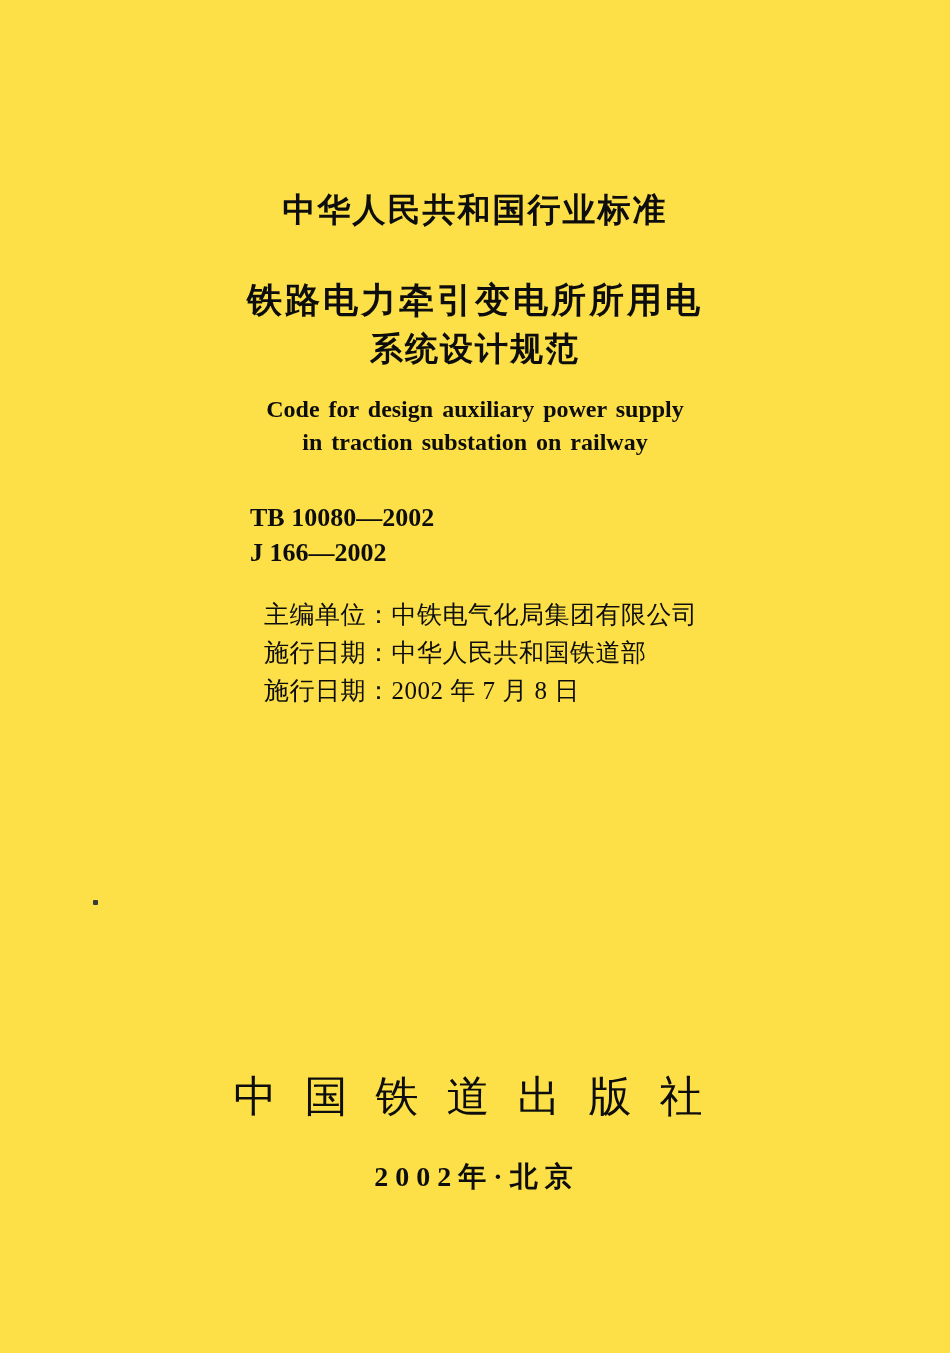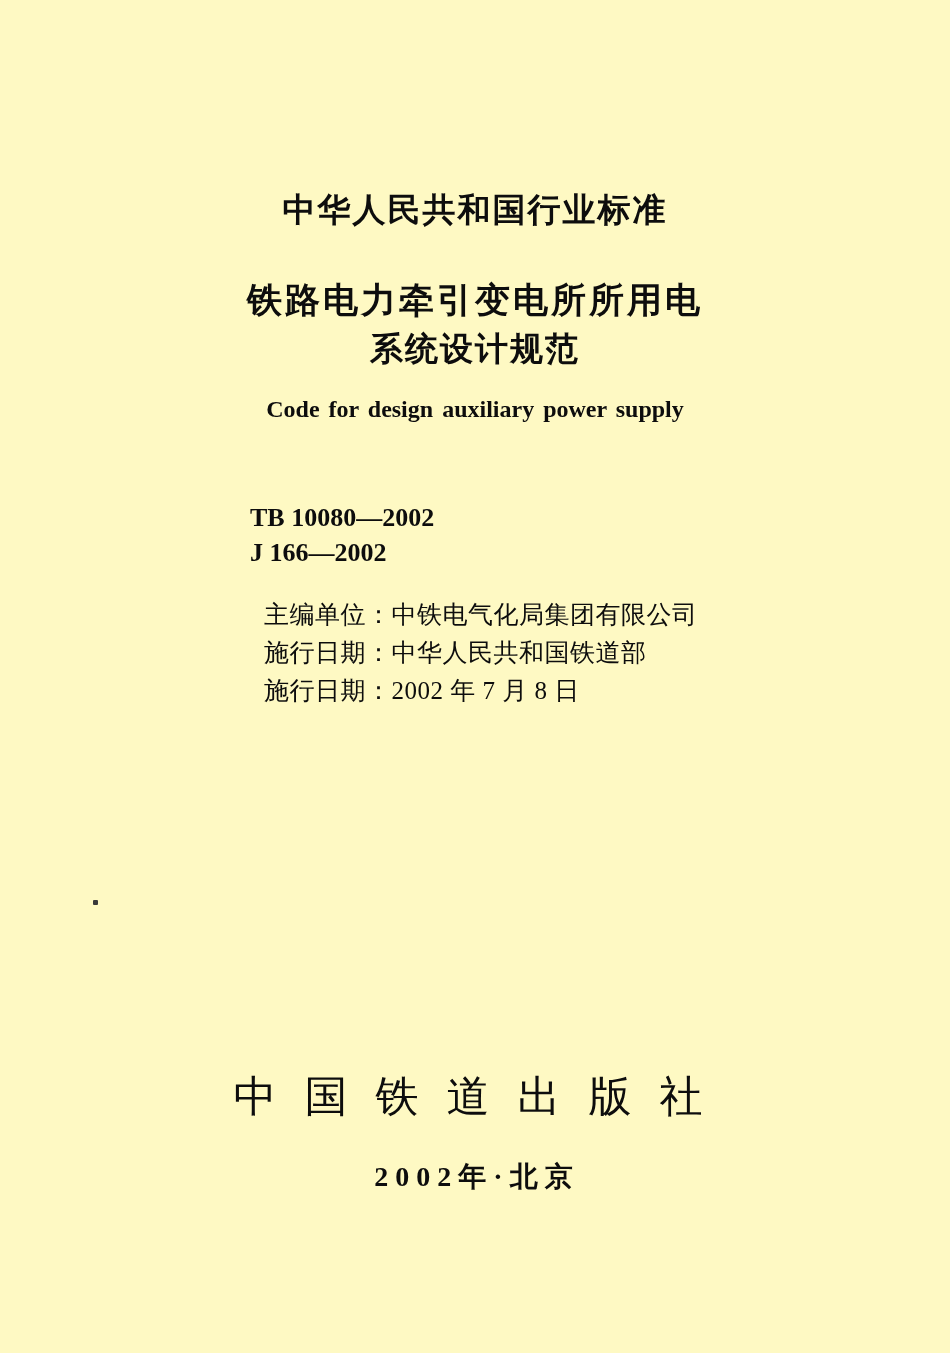--- a/index.html
+++ b/index.html
@@ -4,21 +4,21 @@
 <style>
   html, body {
     margin: 0;
     padding: 0;
     background: #ffffff;
   }
   .page {
     position: relative;
     width: 950px;
     height: 1353px;
-    background: #fef9c3;
+    background: #fde047;
     color: #0d0d0d;
     overflow: hidden;
     font-family: "Liberation Serif", "DejaVu Serif", serif;
   }
   .abs { position: absolute; left: 0; width: 100%; text-align: center; white-space: nowrap; }
 
   .category {
     top: 188px;
     font-family: "Liberation Sans", "DejaVu Sans", sans-serif;
     font-weight: bold;
@@ -108,20 +108,21 @@
 <div class="page">
 
   <div class="abs category">中华人民共和国行业标准</div>
 
   <div class="abs title-cn-1">铁路电力牵引变电所所用电</div>
 
   <div class="abs title-cn-2">系统设计规范</div>
 
   <div class="abs title-en-1">Code for design auxiliary power supply</div>
 
+  <div class="abs title-en-2">in traction substation on railway</div>
 
   <div class="codes">
     <div>TB 10080—2002</div>
     <div>J 166—2002</div>
   </div>
 
   <div class="info">
     <div>主编单位：中铁电气化局集团有限公司</div>
     <div>施行日期：中华人民共和国铁道部</div>
     <div>施行日期：2002 年 7 月 8 日</div>

